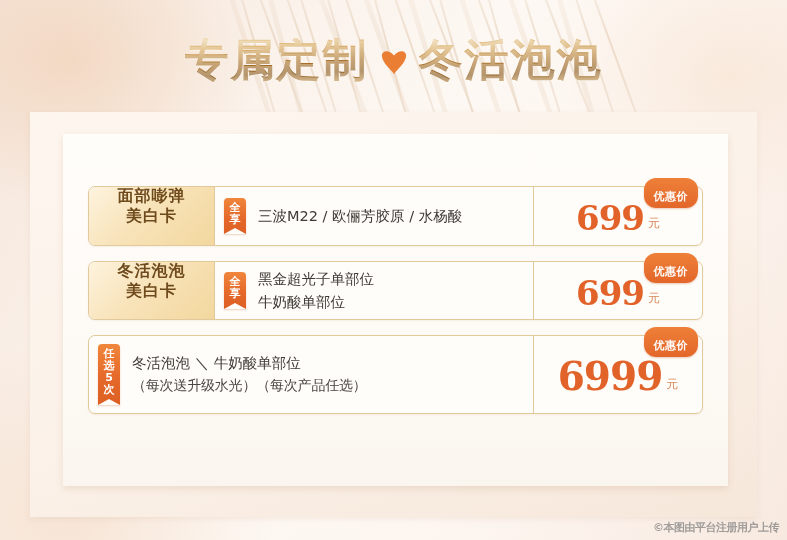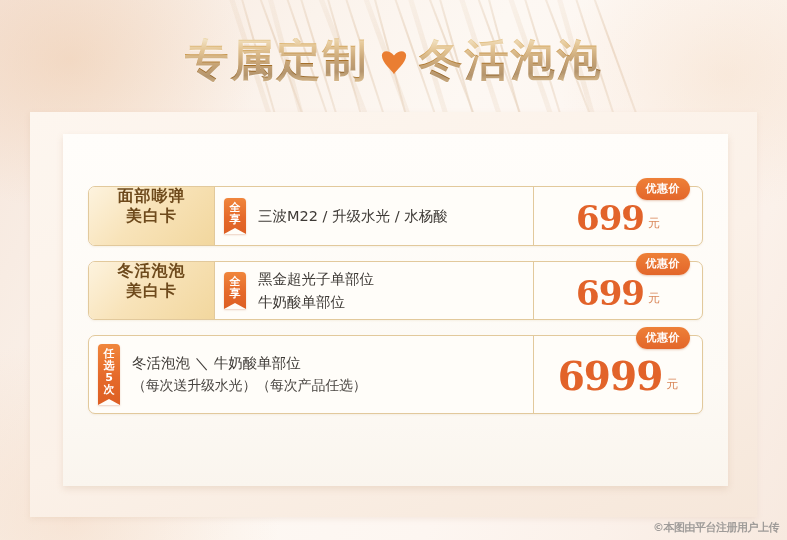--- a/index.html
+++ b/index.html
@@ -257,28 +257,28 @@
   .row.r3 .price-num { font-size: 39px; }
   .price-unit {
     font-size: 12px;
     color: #d9875a;
     margin-left: 4px;
     align-self: flex-end;
     padding-bottom: 3px;
   }
   .promo-tag {
     position: absolute;
-    right: 12px;
+    right: 4px;
     top: -9px;
     background: linear-gradient(180deg, #ee8038 0%, #e3662a 100%);
     color: #fff;
     font-size: 11px;
     font-weight: bold;
     letter-spacing: .5px;
-    padding: 3px 10px 4px 10px;
+    padding: 11px 10px 4px 10px;
     border-radius: 12px;
     white-space: nowrap;
     box-shadow: 0 1px 2px rgba(180,85,35,.30);
   }
 
   
   .watermark {
     position: absolute;
     right: 8px;
     bottom: 5px;
@@ -345,21 +345,21 @@
       <div class="name-cell">
         <span class="name-line">面部嘭弹</span>
         <span class="name-line">美白卡</span>
       </div>
       <div class="detail-cell">
         <div class="ribbon">
           <span class="rc">全</span>
           <span class="rc">享</span>
         </div>
         <div class="detail-lines">
-          <div class="detail-line">三波M22 / 升级水光 / 水杨酸</div>
+          <div class="detail-line">三波M22 / 欧俪芳胶原 / 水杨酸</div>
         </div>
       </div>
       <div class="price-cell">
         <span class="promo-tag">优惠价</span>
         <span class="price-inner">
           <span class="price-num">699</span>
           <span class="price-unit">元</span>
         </span>
       </div>
     </div>

